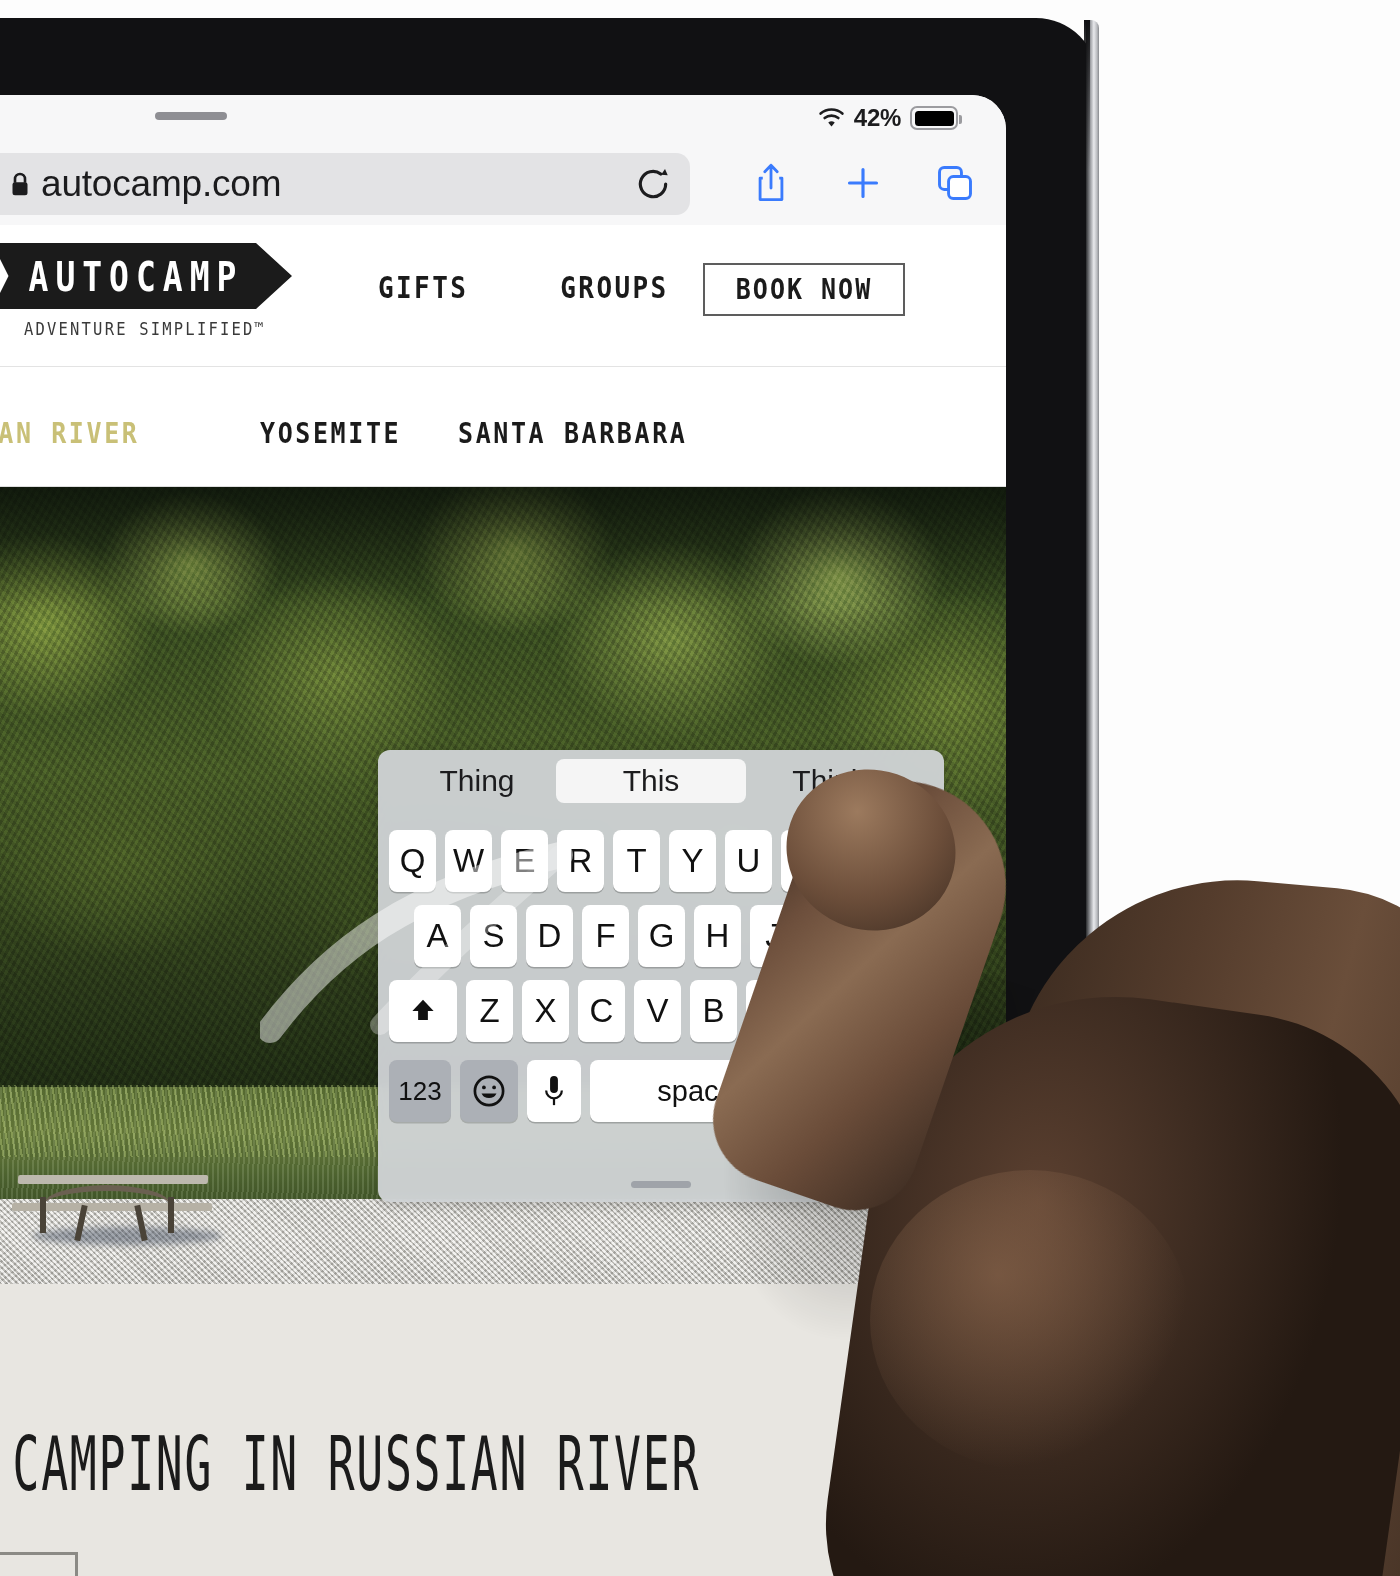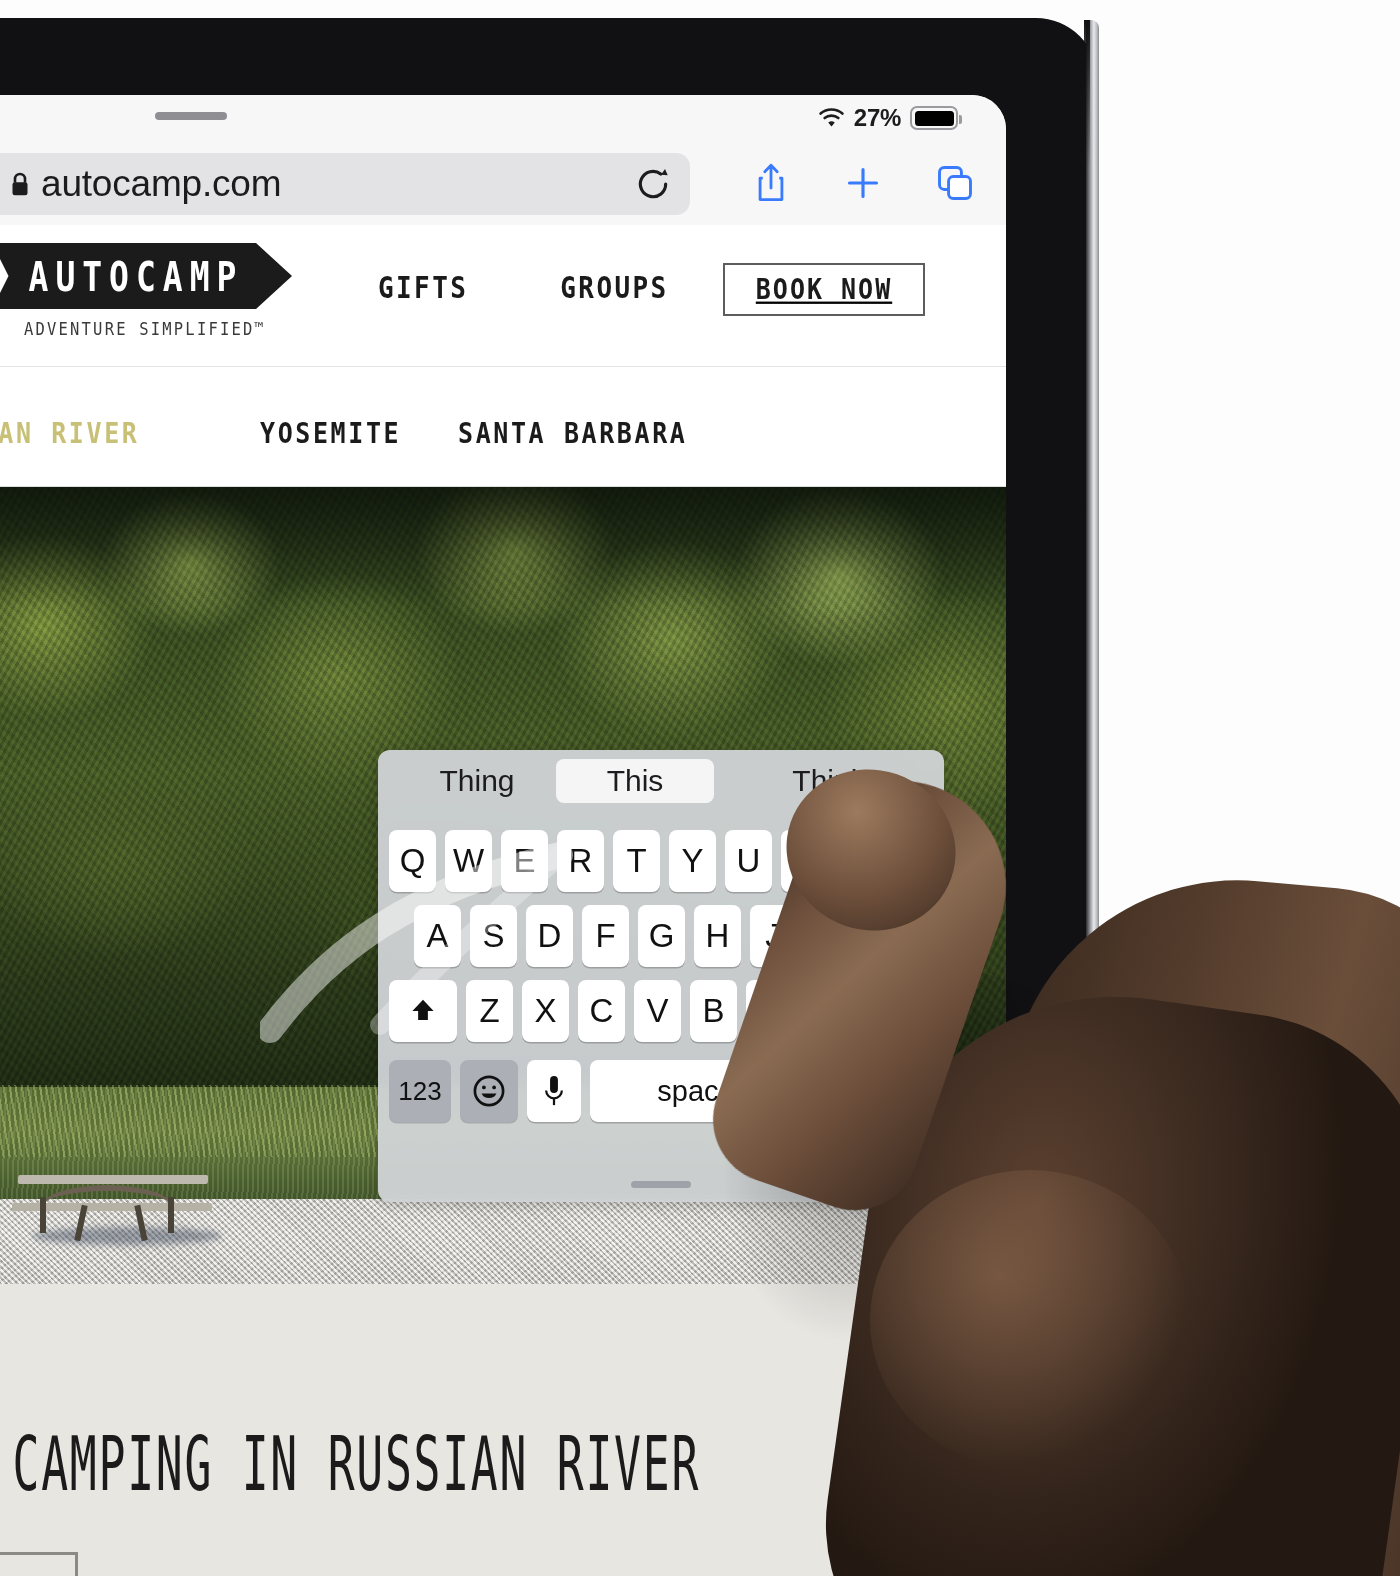--- a/index.html
+++ b/index.html
@@ -105,23 +105,23 @@
   .logo-tag{
     margin-top:11px; text-align:center; font-size:15.5px; letter-spacing:2.2px;
     color:#3a3a3a; font-family:"DejaVu Sans Mono", monospace; transform:scaleY(1.12);
   }
   .hdr-nav{ position:absolute; left:418px; top:48px; display:flex; align-items:center; gap:92px; }
   .hdr-link{
     font-size:26px; font-weight:700; letter-spacing:2.4px; color:#1b1b1b;
     font-family:"DejaVu Sans Mono", monospace; transform:scaleY(1.15);
   }
   .book-btn{
-    position:absolute; left:763px; top:38px; width:202px; height:53px;
+    position:absolute; left:743px; top:38px; width:202px; height:53px;
     border:2.5px solid #5d5d5d; background:#fff;
-    display:flex; align-items:center; justify-content:center;text-decoration:underline;
+    display:flex; align-items:center; justify-content:center;
   }
   .book-btn span{
     font-size:25px; font-weight:700; letter-spacing:2px; color:#1b1b1b;
     font-family:"DejaVu Sans Mono", monospace; transform:scaleY(1.15);
   }
 
   
   .loc-nav{
     position:absolute; left:0; top:272px; width:100%; height:120px;
     background:#ffffff; border-bottom:1px solid #dedede;
@@ -229,21 +229,21 @@
   }
   .predict-row{
     position:absolute; left:0; top:0; width:100%; height:62px;
     display:flex; align-items:center;
   }
   .predict{
     position:absolute; top:9px; height:44px; display:flex; align-items:center;
     justify-content:center; font-size:30px; color:#1c1c1e; border-radius:8px;
   }
   #pred-0{ left:34px; width:130px; }
-  #pred-1{ left:178px; width:158px; background:rgba(255,255,255,0.80); }
+  #pred-1{ left:178px; width:190px; background:rgba(255,255,255,0.80); }
   #pred-2{ left:378px; width:146px; }
 
   .krow{ position:absolute; display:flex; }
   .key{
     background:#ffffff; border-radius:8px;
     box-shadow:0 1.5px 0 rgba(0,0,0,0.22);
     display:flex; align-items:center; justify-content:center;
     font-size:33px; color:#111; flex:0 0 auto;
   }
   .key.dark{ background:#acb0b6; box-shadow:0 1.5px 0 rgba(0,0,0,0.18); }
@@ -335,21 +335,21 @@
   <div class="screen">
 
     <div class="statusbar">
       <div class="sb-handle"></div>
       <div class="sb-right">
         <svg class="wifi-icon" viewBox="0 0 24 18">
           <path d="M12 16.2 9.1 12.6a4.6 4.6 0 0 1 5.8 0z" fill="#1c1c1e"></path>
           <path d="M5.9 8.6a9.6 9.6 0 0 1 12.2 0" stroke="#1c1c1e" stroke-width="2.3" fill="none" stroke-linecap="round"></path>
           <path d="M2.3 4.6a14.8 14.8 0 0 1 19.4 0" stroke="#1c1c1e" stroke-width="2.3" fill="none" stroke-linecap="round"></path>
         </svg>
-        <span>27%</span>
+        <span>42%</span>
         <span class="batt">
             <span class="batt-fill"></span>
           </span>
       </div>
     </div>
 
     <div class="safari-bar">
       <div class="addr-field">
         <svg class="lock-icon" viewBox="0 0 16 20">
           <path d="M4 9V6a4 4 0 0 1 8 0v3" stroke="#1c1c1e" stroke-width="2.1" fill="none"></path>

